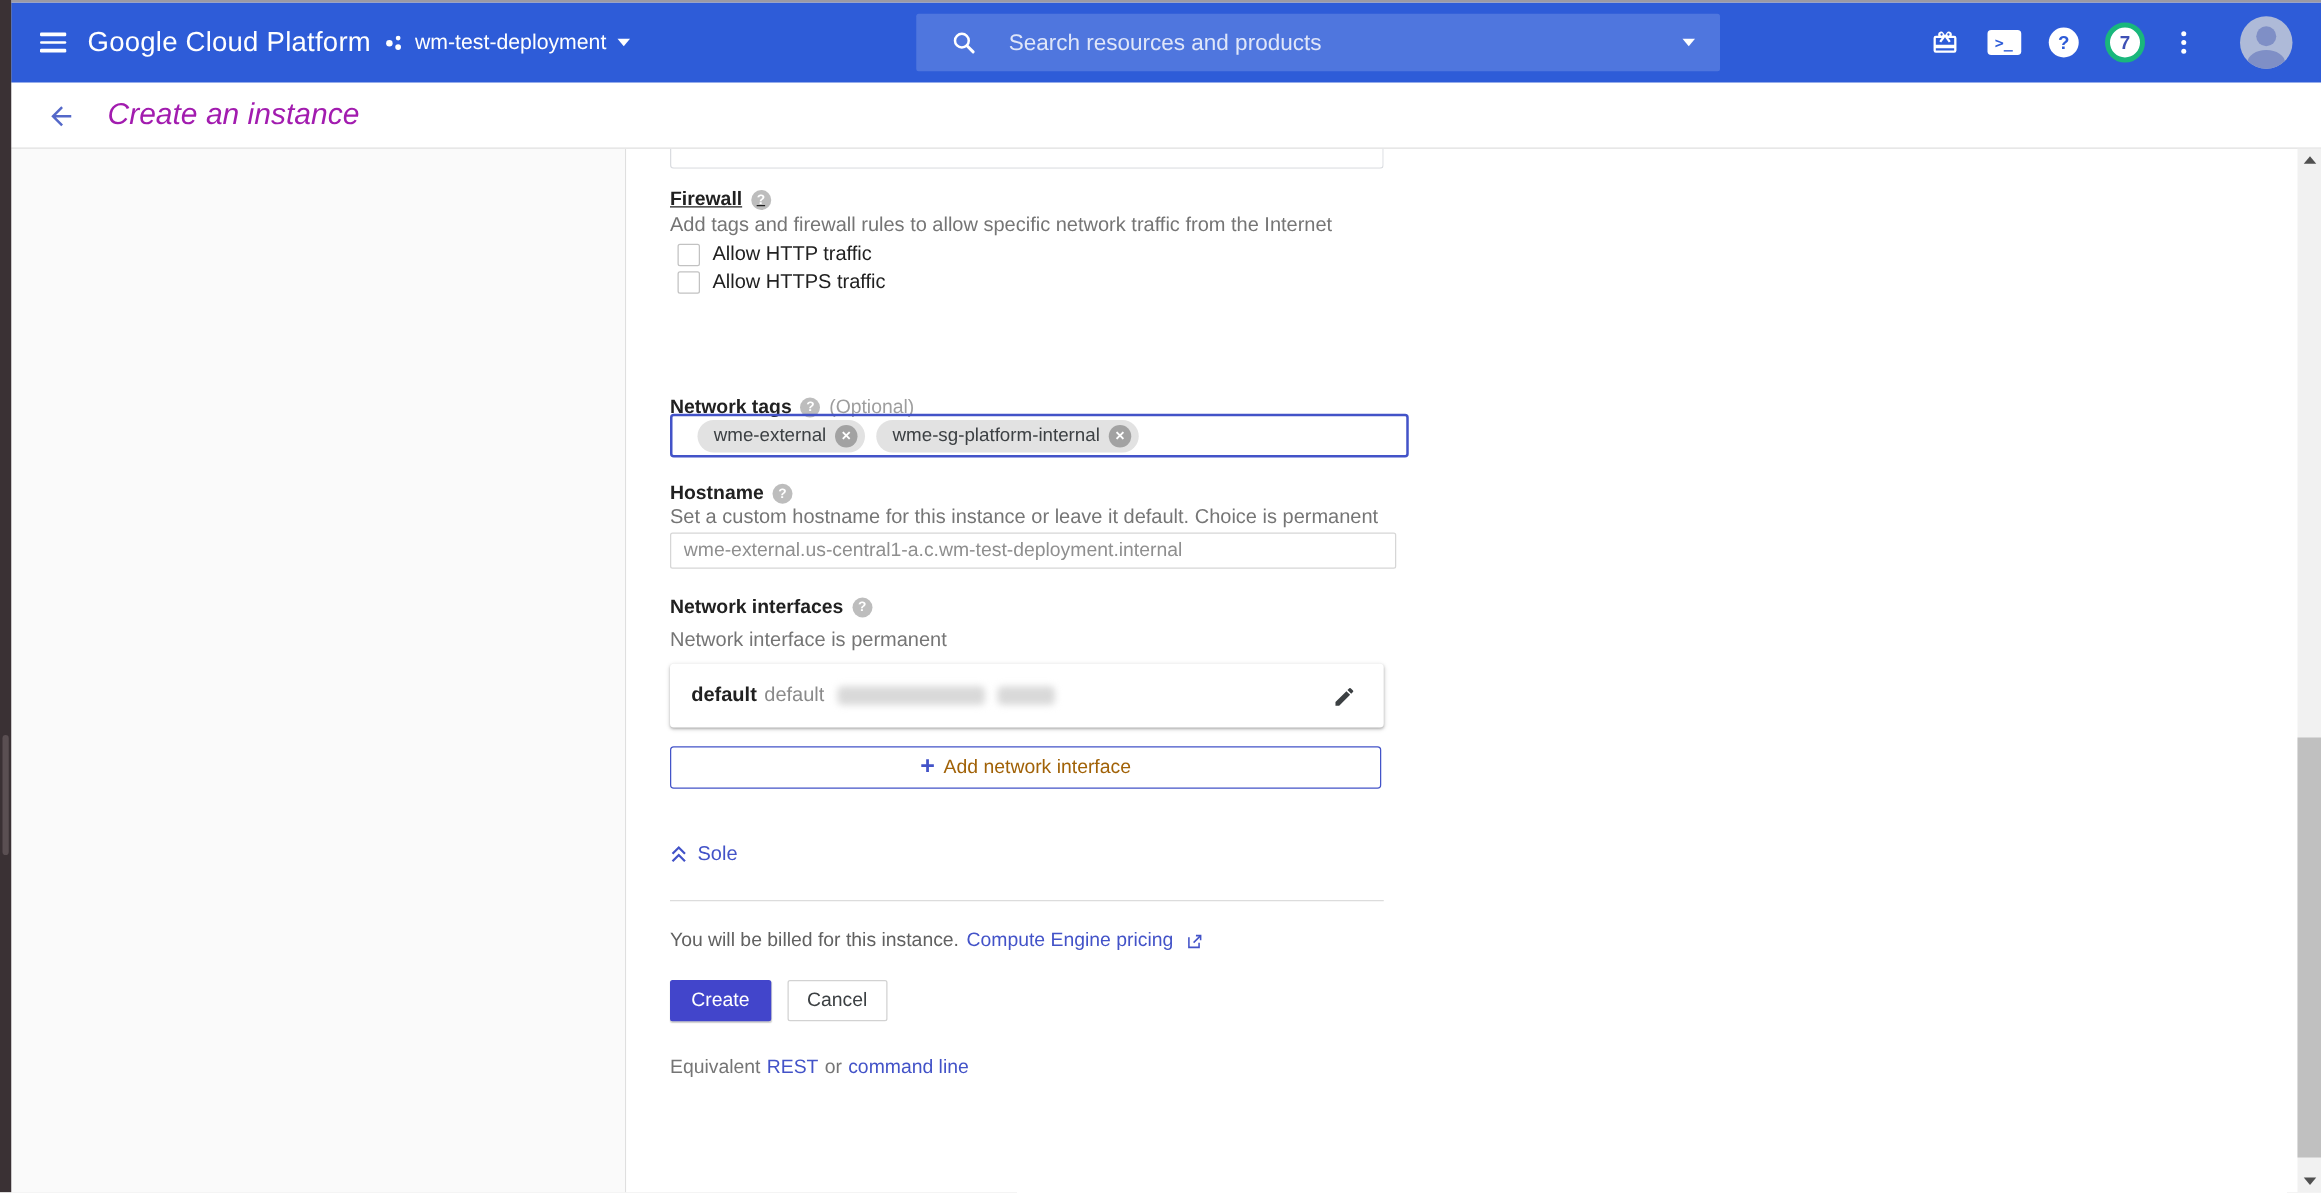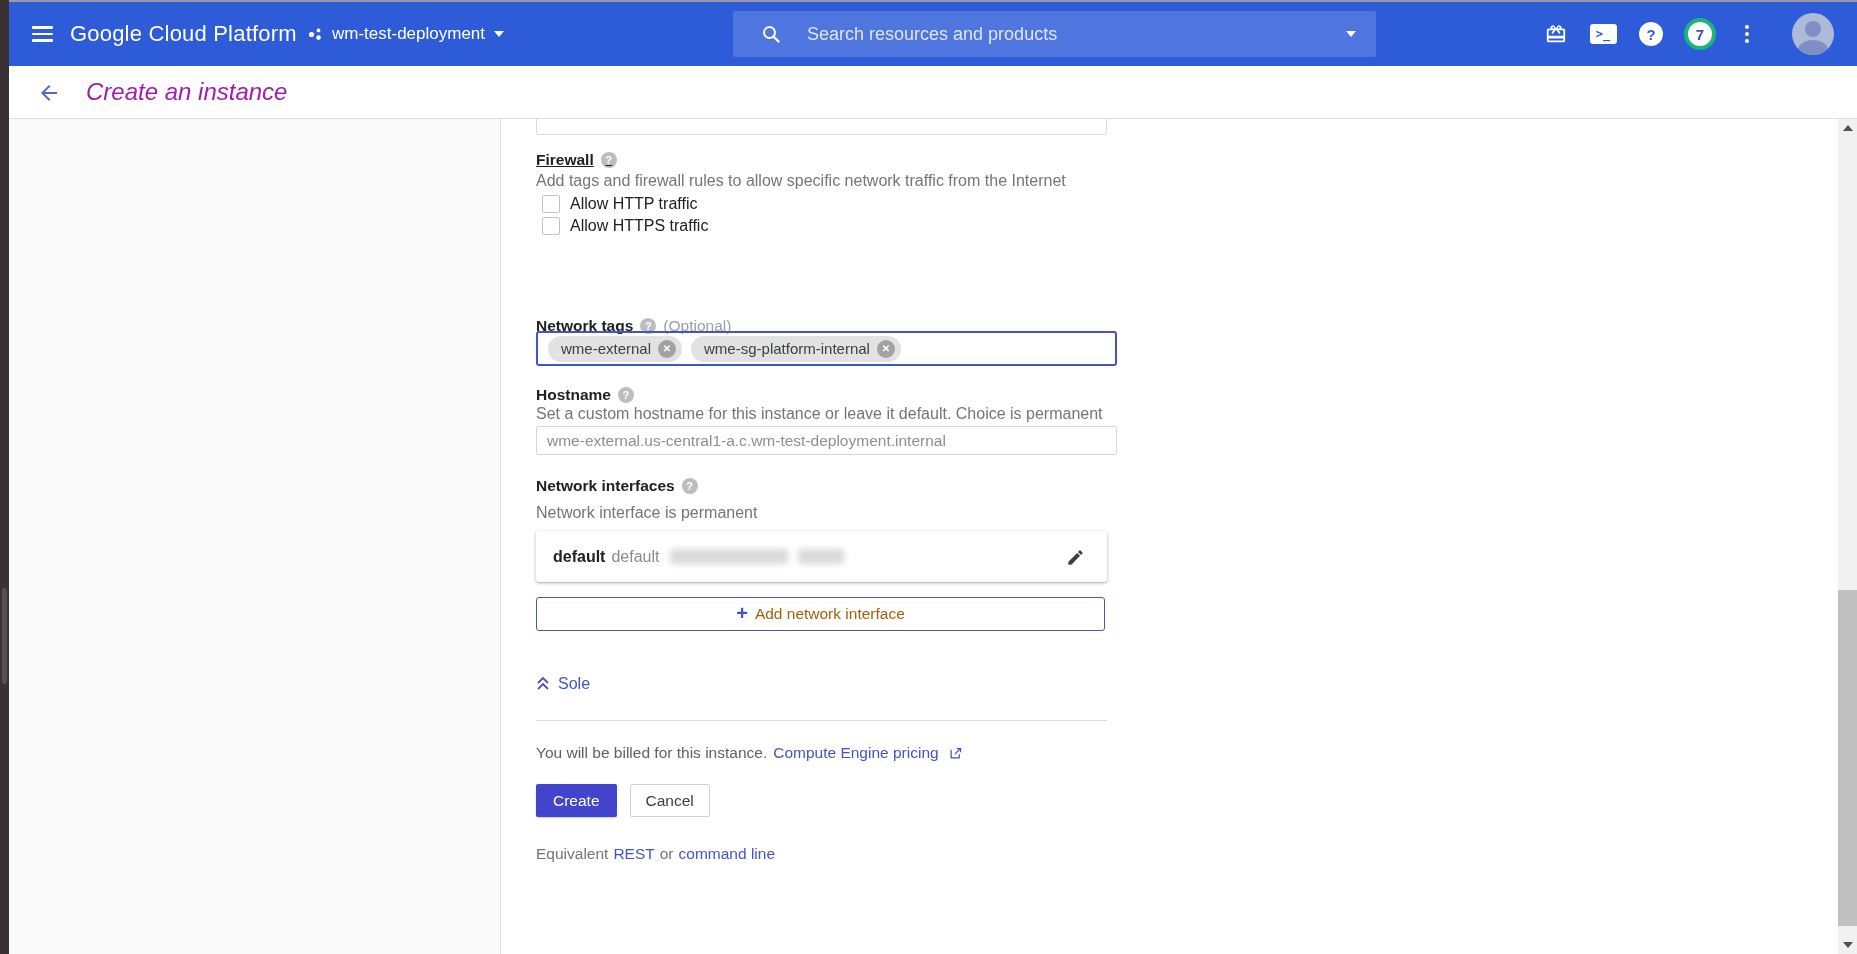--- a/index.html
+++ b/index.html
@@ -69,21 +69,21 @@
   .opt-hint{font-size:15.5px;font-weight:normal;color:#9e9e9e;}
 
   .cb-row{display:flex;align-items:flex-start;gap:10px;cursor:pointer;}
   .cb-box{width:16px;height:16px;border:1px solid #c2c2c2;border-radius:2px;background:#fff;}
   .cb-label{font-size:16px;color:#212121;white-space:nowrap;}
 
   .tabs{top:133px;width:571px;border-bottom:1px solid #e1e1e1;display:flex;gap:27px;}
   .tab{padding:6px 2px 10px 2px;font-size:15.5px;color:#616161;cursor:pointer;white-space:nowrap;}
   .tab.active{color:#4353c8;border-bottom:3px solid #4353c8;margin-bottom:-2px;padding-bottom:7px;}
 
-  .chips-box{top:213px;width:567px;height:31px;border:2px solid #4353c8;border-radius:3px;display:flex;align-items:center;gap:9px;padding-left:10px;cursor:text;}
+  .chips-box{top:213px;width:567px;height:31px;border:2px solid #4353c8;border-radius:3px;display:flex;align-items:center;gap:9px;padding-left:20px;cursor:text;}
   .chip{height:26px;background:#e2e2e2;border-radius:14px;display:flex;align-items:center;gap:7px;padding:0 6px 0 13px;}
   .chip-label{font-size:15px;color:#3c4043;white-space:nowrap;}
   .chip-x{width:18px;height:18px;border-radius:50%;background:#a2a2a2;color:#fff;font-size:10px;font-weight:bold;display:flex;align-items:center;justify-content:center;cursor:pointer;}
 
   .text-input{top:308px;width:569px;height:27px;border:1px solid #d6d6d6;border-radius:2px;background:#fff;font-family:"Liberation Sans",sans-serif;font-size:15.5px;color:#212121;padding:0 0 0 10px;box-sizing:content-box;outline:none;}
   .text-input::placeholder{color:#8f8f8f;opacity:1;}
 
   .if-card{top:413px;width:571px;height:51px;background:#fff;border-radius:3px;box-shadow:0 1px 2px rgba(0,0,0,.22), 0 1px 4px rgba(0,0,0,.16);display:flex;align-items:center;}
   .if-name{margin-left:17px;font-size:16px;font-weight:bold;color:#212121;}
   .if-net{margin-left:6px;font-size:16px;color:#8a8a8a;}

